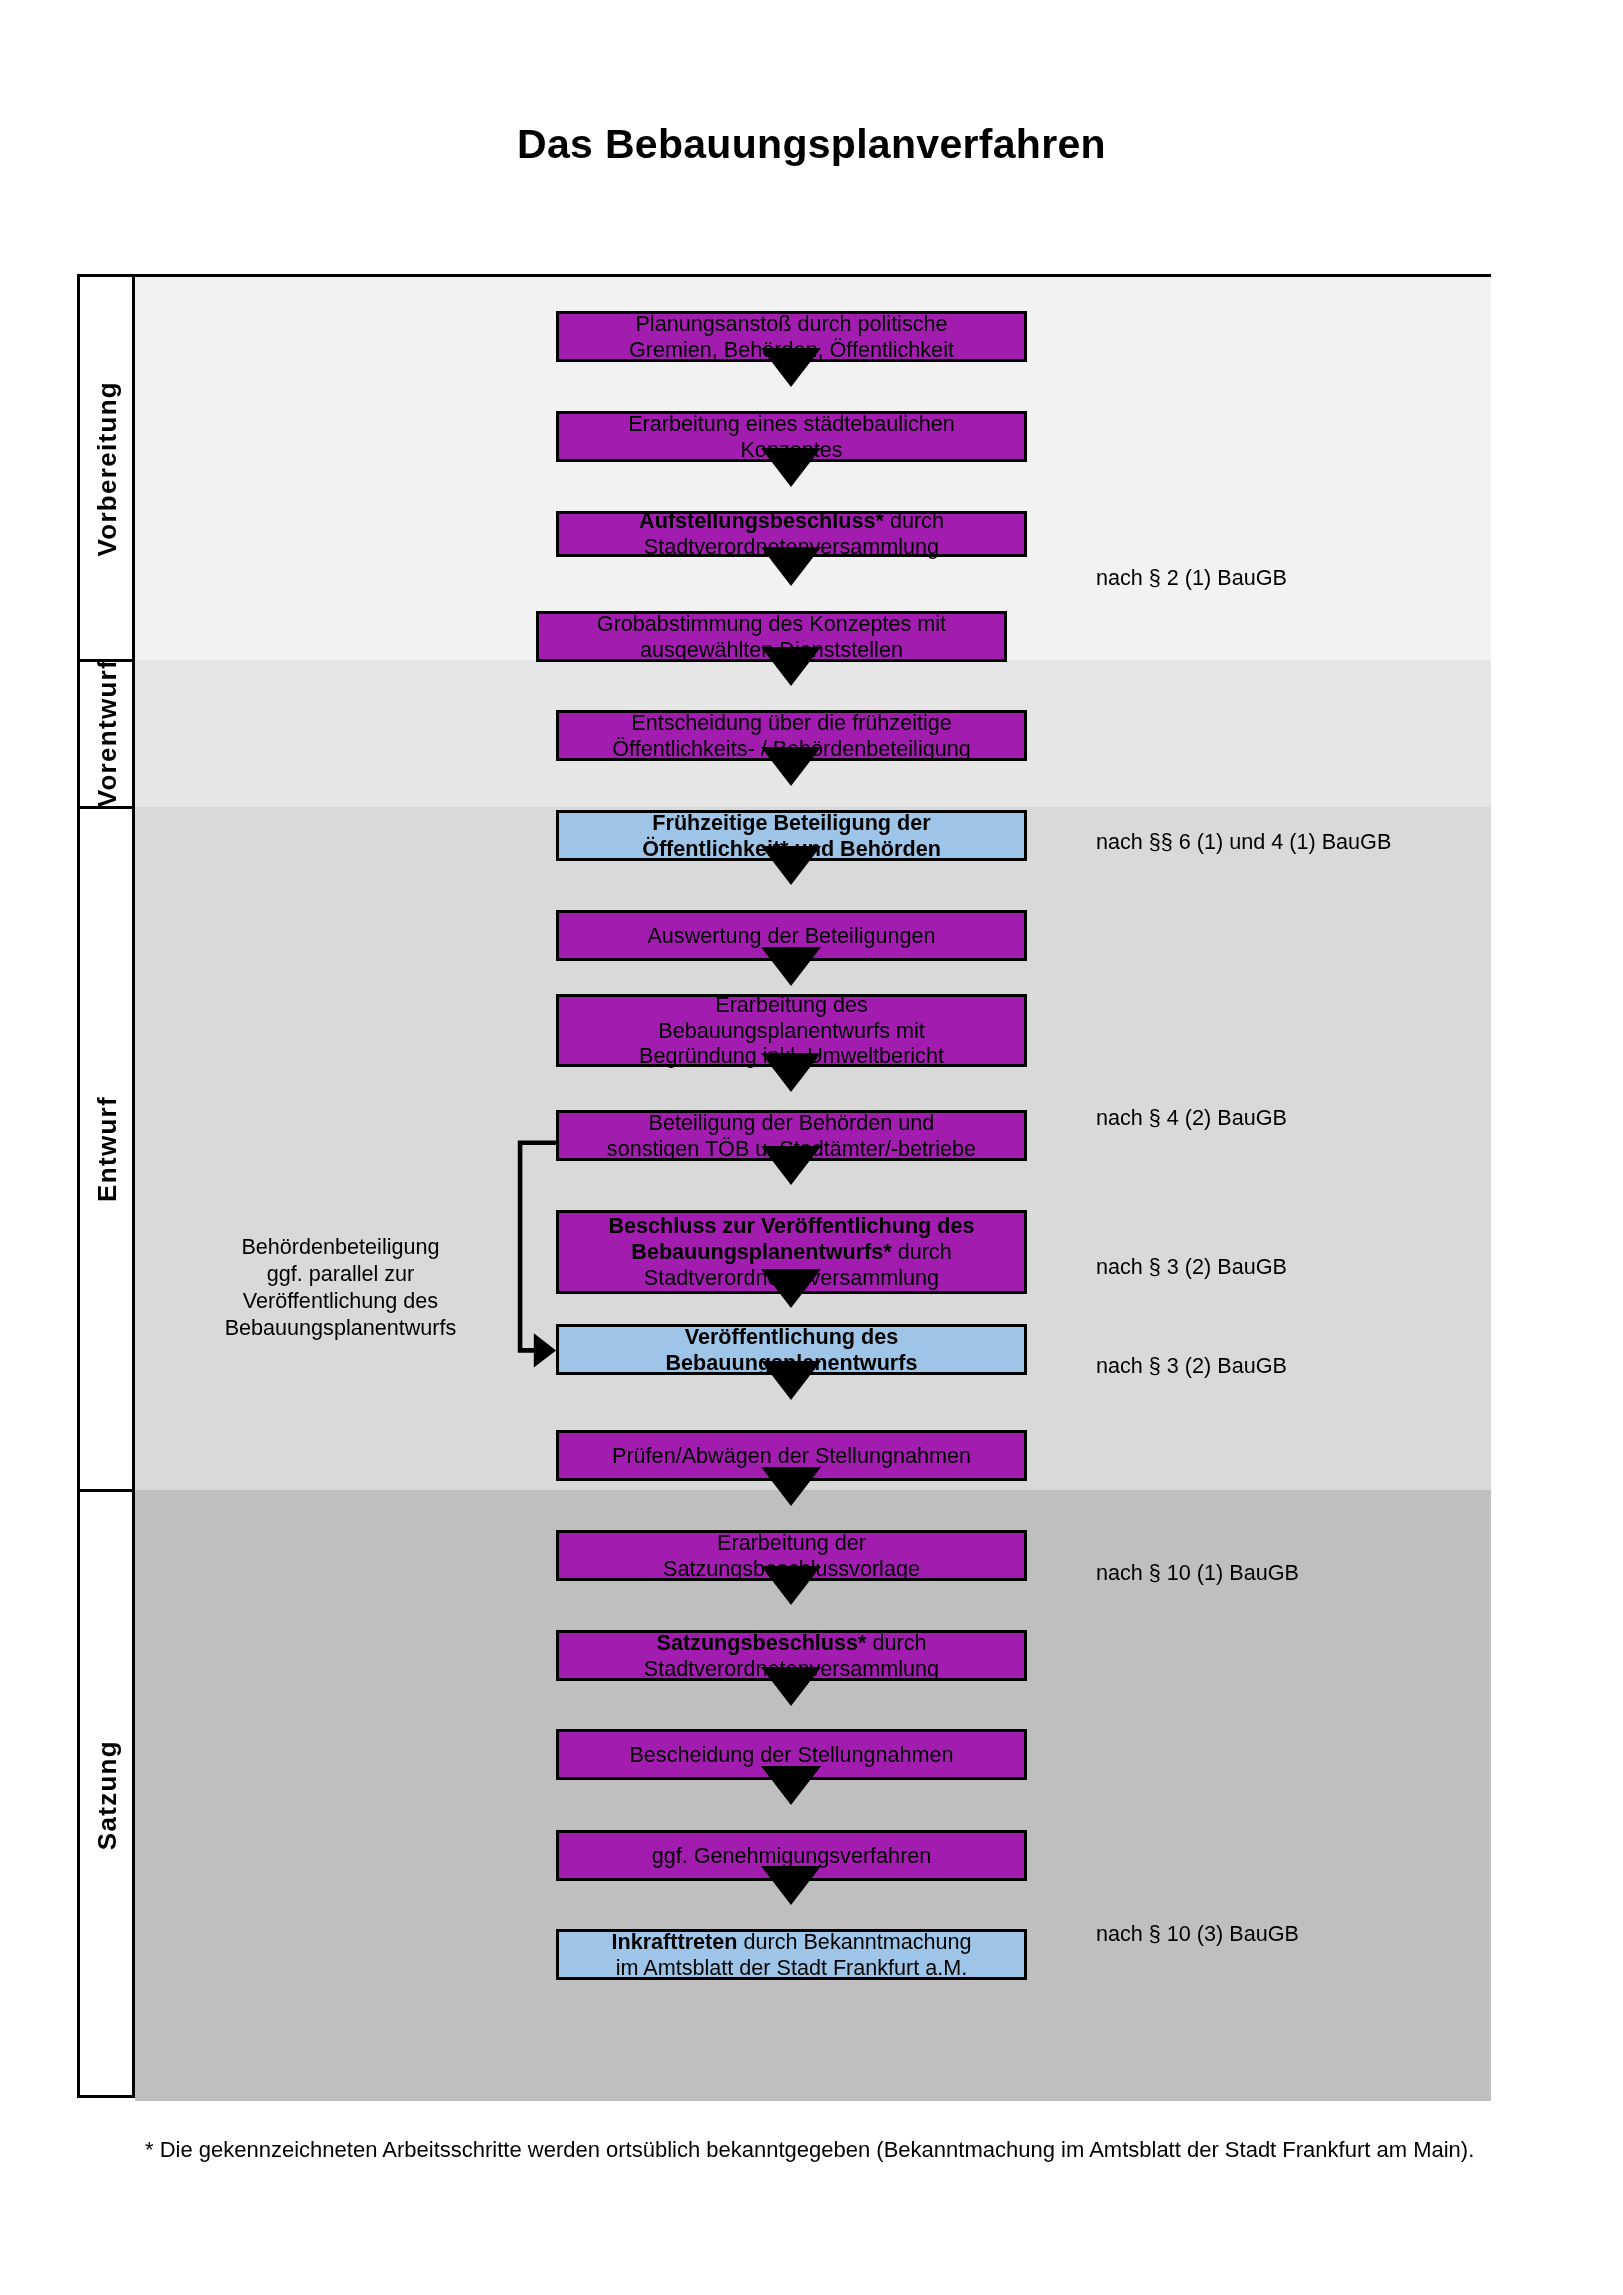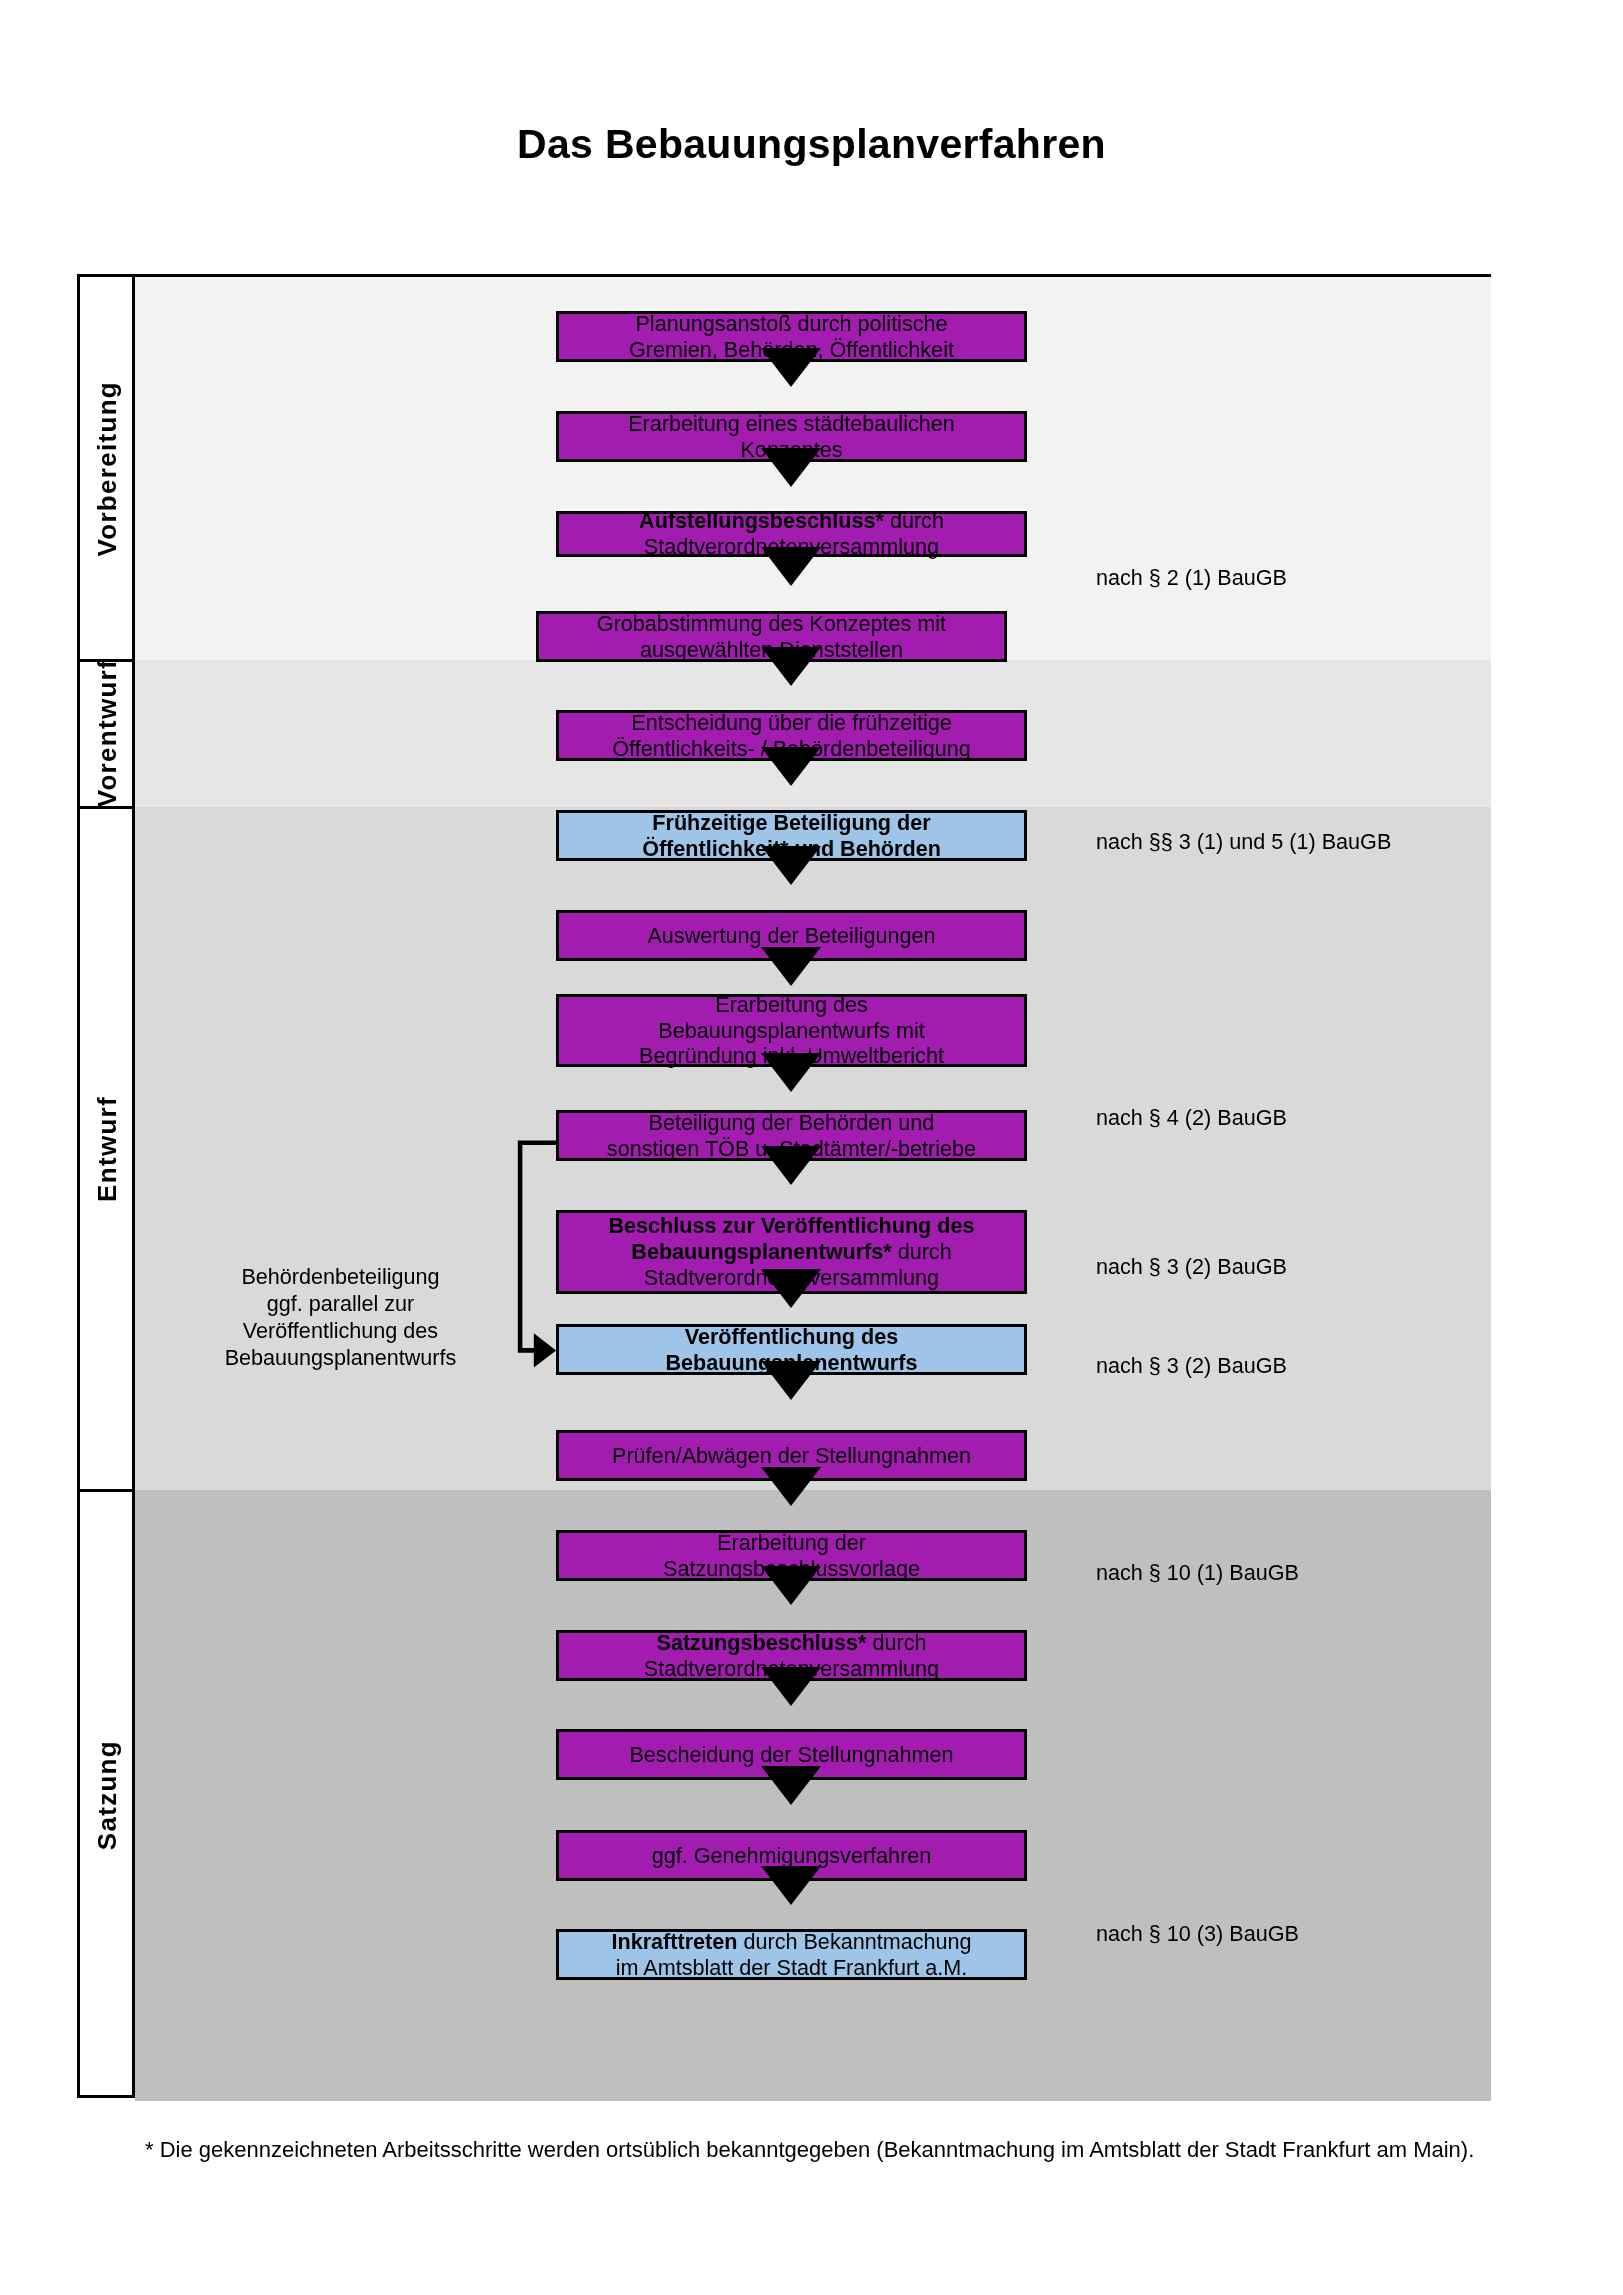--- a/index.html
+++ b/index.html
@@ -71,21 +71,20 @@
 
   
   .legal{
     position:absolute;font-size:21.6px;white-space:nowrap;z-index:6;
   }
 
   
   .sidenote{
     position:absolute;text-align:center;font-size:21.6px;line-height:1.25;
     z-index:6;
-    margin-top:30px;
   }
 
   
   .bypass{position:absolute;z-index:7;}
 
   
   .footnote{
     position:absolute;left:145px;top:2133px;width:1342px;
     font-size:22px;line-height:1.5;
   }
@@ -234,21 +233,21 @@
             <div><span>ggf. Genehmigungsverfahren</span></div>
           </div>
         </div>
         <div class="pbox blue" style="left: 476px; width: 471px; top: 1652px; height: 51px;">
           <div>
             <div><b>Inkrafttreten</b><span> durch Bekanntmachung</span></div>
             <div><span>im Amtsblatt der Stadt Frankfurt a.M.</span></div>
           </div>
         </div>
         <div class="legal" style="left: 1016px; top: 288px;">nach § 2 (1) BauGB</div>
-        <div class="legal" style="left: 1016px; top: 552px;">nach §§ 3 (1) und 5 (1) BauGB</div>
+        <div class="legal" style="left: 1016px; top: 552px;">nach §§ 6 (1) und 4 (1) BauGB</div>
         <div class="legal" style="left: 1016px; top: 828px; text-align: right;">nach § 4 (2) BauGB</div>
         <div class="legal" style="left: 1016px; top: 977px;">nach § 3 (2) BauGB</div>
         <div class="legal" style="left: 1016px; top: 1076px;">nach § 3 (2) BauGB</div>
         <div class="legal" style="left: 1016px; top: 1283px;">nach § 10 (1) BauGB</div>
         <div class="legal" style="left: 1016px; top: 1644px; text-align: right;">nach § 10 (3) BauGB</div>
         <div class="sidenote" style="left: 113px; top: 957px; width: 295px;">
           <div>Behördenbeteiligung</div>
           <div>ggf. parallel zur</div>
           <div>Veröffentlichung des</div>
           <div>Bebauungsplanentwurfs</div>

